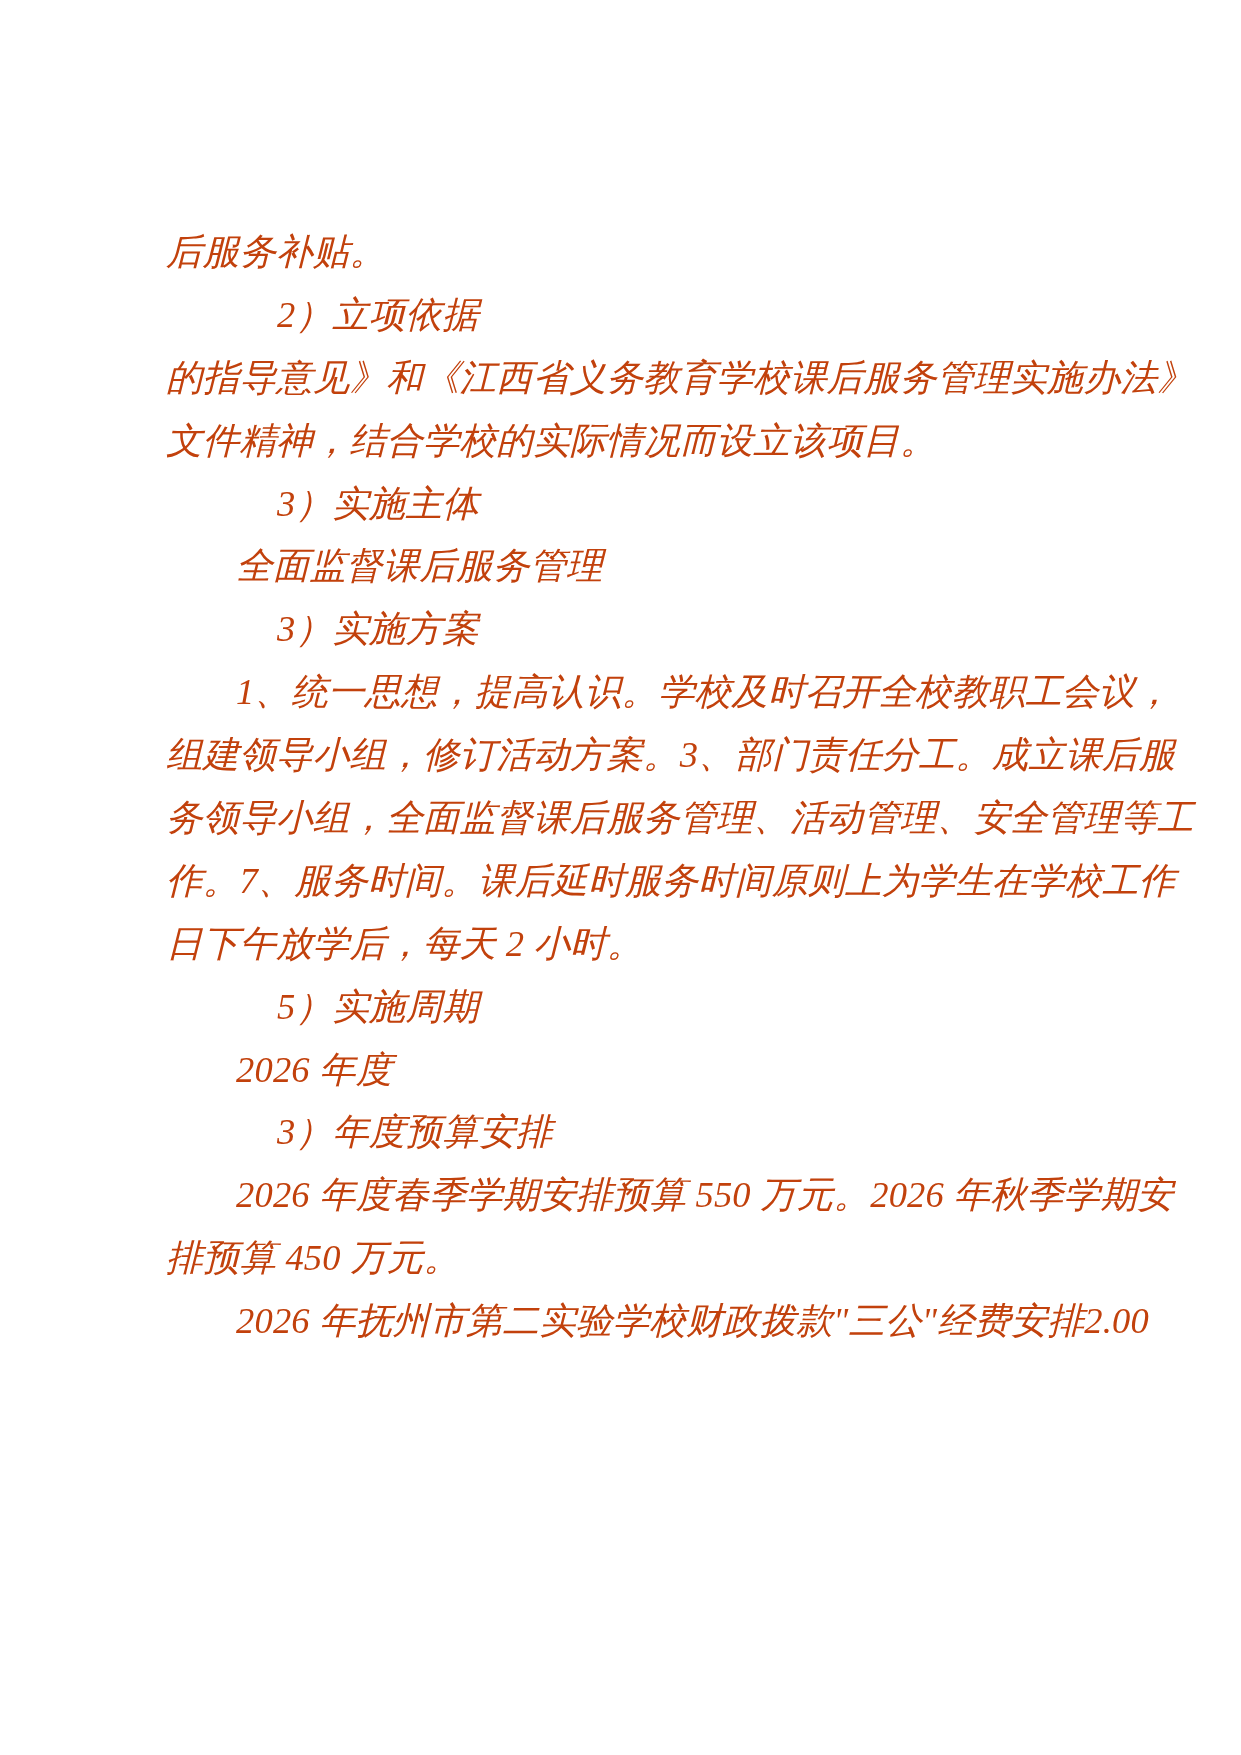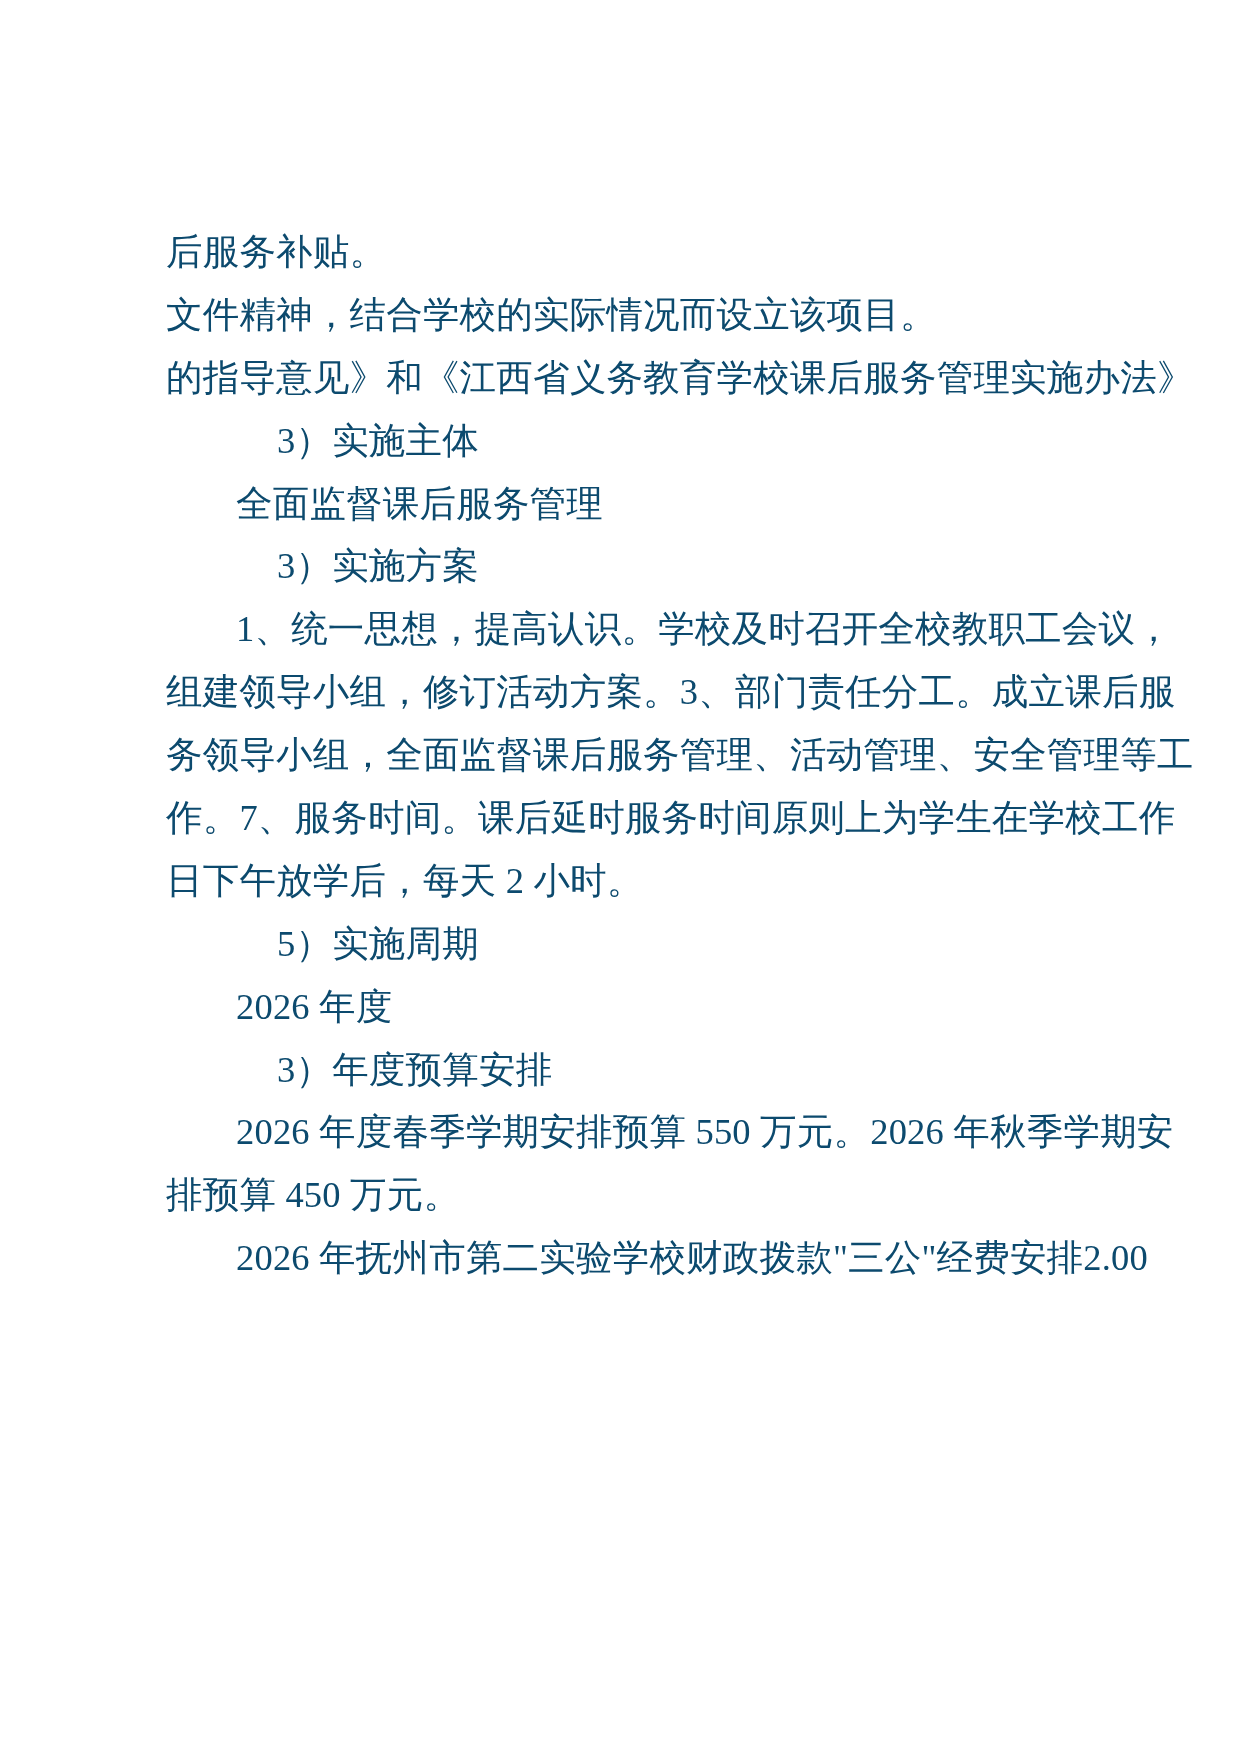--- a/index.html
+++ b/index.html
@@ -18,37 +18,39 @@
     position: absolute;
     left: 166px;
     top: 221px;
     width: 921px;
   }
   .text-line {
     height: 62.9px;
     line-height: 62.9px;
     font-size: 36.5px;
     letter-spacing: 0.2px;
-    color: #0c4a6e;
+    color: #c2410c;
     font-family: "Liberation Serif", "DejaVu Serif", serif;
     white-space: nowrap;
     font-weight: normal;
+    font-style: italic;
   }
   .indent-2 { padding-left: 70px; }
   .indent-3 { padding-left: 111px; }
   .bold { font-weight: bold; }
 </style>
 </head>
 <body>
 
 <div class="page">
   <div class="doc-body">
       <div class="text-line">后服务补贴。</div>
+      <div class="text-line indent-3">2）立项依据</div>
+      <div class="text-line">的指导意见》和《江西省义务教育学校课后服务管理实施办法》</div>
       <div class="text-line">文件精神，结合学校的实际情况而设立该项目。</div>
-      <div class="text-line">的指导意见》和《江西省义务教育学校课后服务管理实施办法》</div>
       <div class="text-line indent-3">3）实施主体</div>
       <div class="text-line indent-2">全面监督课后服务管理</div>
       <div class="text-line indent-3">3）实施方案</div>
       <div class="text-line indent-2">1、统一思想，提高认识。学校及时召开全校教职工会议，</div>
       <div class="text-line">组建领导小组，修订活动方案。3、部门责任分工。成立课后服</div>
       <div class="text-line">务领导小组，全面监督课后服务管理、活动管理、安全管理等工</div>
       <div class="text-line">作。7、服务时间。课后延时服务时间原则上为学生在学校工作</div>
       <div class="text-line">日下午放学后，每天 2 小时。</div>
       <div class="text-line indent-3">5）实施周期</div>
       <div class="text-line indent-2">2026 年度</div>

